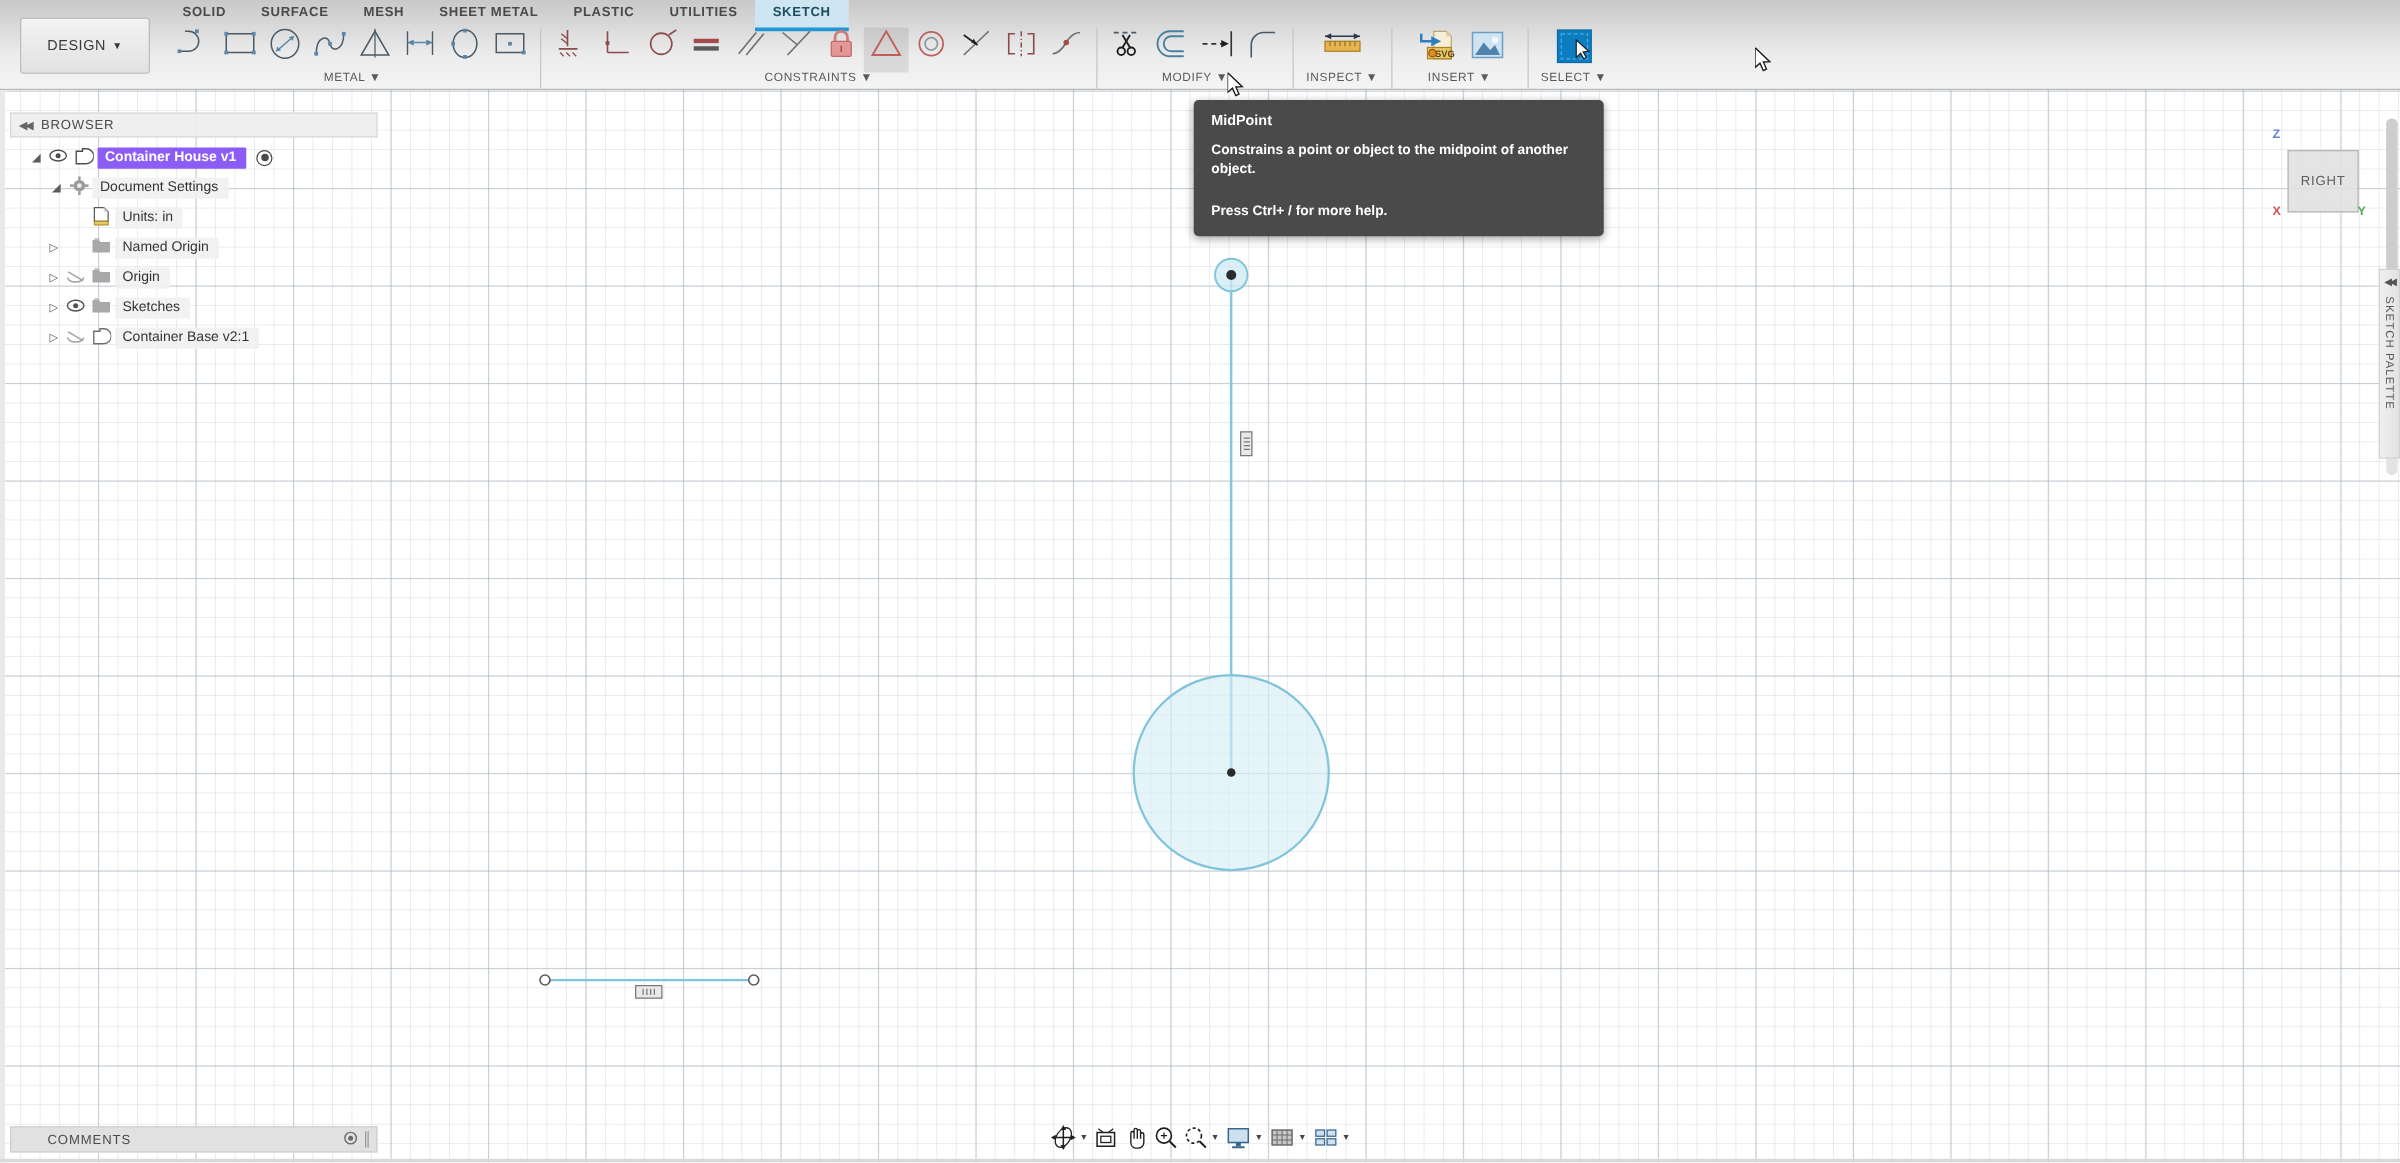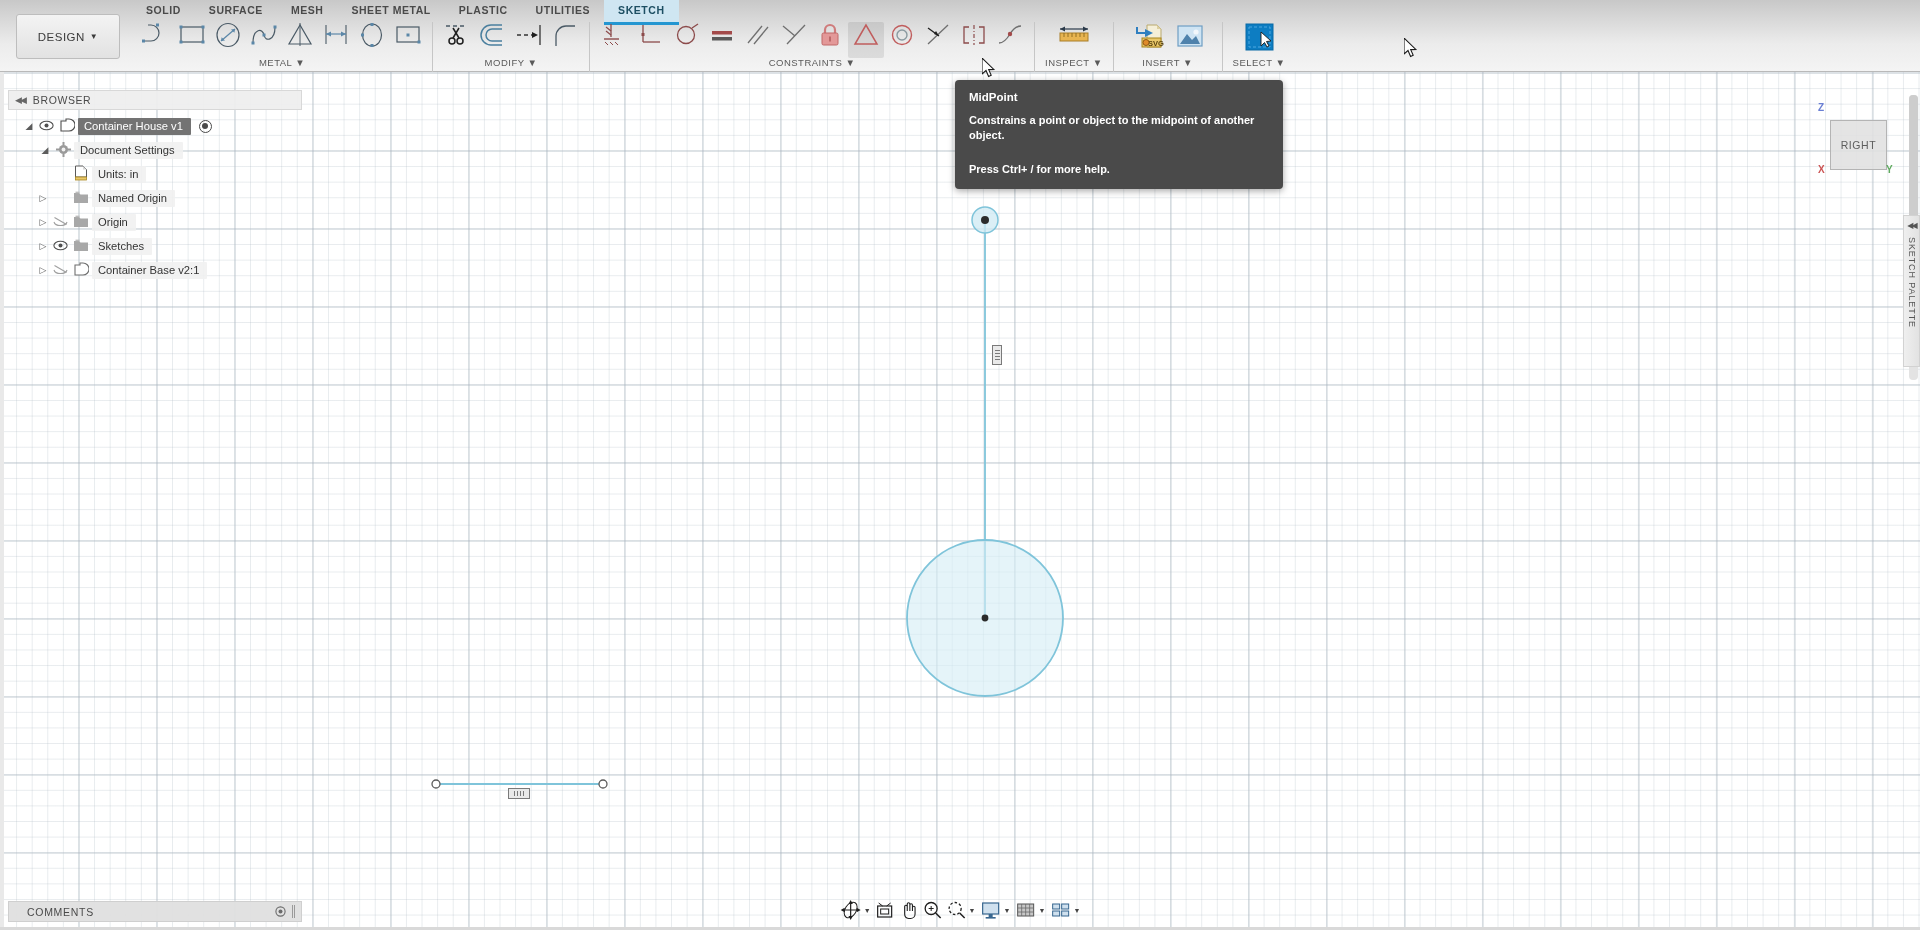--- a/index.html
+++ b/index.html
@@ -100,21 +100,21 @@
   .node { display: flex; align-items: center; height: 24px; white-space: nowrap; }
   .twisty {
     width: 14px; text-align: center; font-size: 9px; color: #5c5c5c; cursor: pointer; flex: none;
   }
   .eye { width: 20px; text-align: center; flex: none; cursor: pointer; }
   .nodeicon { width: 22px; text-align: center; flex: none; }
   .nodelabel {
     background: rgba(240,240,240,0.88); padding: 2px 8px 3px 6px; border-radius: 1px;
     font-size: 11.2px; color: #333;
   }
-  .node.sel .nodelabel { background: #737373; color: #fff; font-weight: normal; }
+  .node.sel .nodelabel { background: #8b5cf6; color: #fff; font-weight: bold; }
   .node.sel { }
   .radio-dot {
     width: 13px; height: 13px; border-radius: 50%; border: 1.6px solid #4a4a4a;
     display: inline-flex; align-items: center; justify-content: center; margin-left: 8px; cursor:pointer;
   }
   .radio-dot i { width: 6px; height: 6px; border-radius: 50%; background: #4a4a4a; display: block; }
 
   
   .tooltip {
     position: absolute; left: 955px; top: 80px; width: 328px;
@@ -168,21 +168,21 @@
     background: #e3e3e3; border-radius: 4px; z-index: 34;
   }
   .palette-scroll .thumb { width: 9px; height: 180px; background: #cdcdcd; border-radius: 4px; }
 
   
   .comments {
     position: absolute; left: 8px; bottom: 8px; width: 294px; height: 21px;
     background: rgba(223,223,223,0.95); border: 1px solid #cfcfcf;
     display: flex; align-items: center; padding: 0 6px; z-index: 30;
   }
-  .comments .ctitle { font-size: 10.5px; color: #4a4a4a; letter-spacing: .7px; margin-left: 12px; }
+  .comments .ctitle { font-size: 10.5px; color: #4a4a4a; letter-spacing: .7px; margin-left: 23px; }
   .comments .cright { margin-left: auto; display: flex; align-items: center; gap: 6px; }
 
   .navbar {
     position: absolute; left: 50%; transform: translateX(-50%); bottom: 6px;
     height: 28px; display: flex; align-items: center; gap: 2px; z-index: 30;
     padding: 0 6px;
   }
   .nav-item { display: flex; align-items: center; cursor: pointer; padding: 2px 1px; }
   .nav-caret { font-size: 7px; color: #444; margin-left: 2px; }
 
@@ -327,56 +327,20 @@
         <div class="panel-label">
           <span>METAL</span>
           <span>▼</span>
         </div>
       </div>
 
       <div class="panel">
         <div class="panel-icons">
           <div class="tool">
             <svg width="30" height="26" viewBox="0 0 30 26">
-                <line x1="4" y1="4" x2="24" y2="4" stroke="#4a5a66" stroke-width="1.4" stroke-dasharray="4 3"></line>
-                <line x1="11" y1="6" x2="17" y2="16" stroke="#1f1f1f" stroke-width="1.5"></line>
-                <line x1="17" y1="6" x2="11" y2="16" stroke="#1f1f1f" stroke-width="1.5"></line>
-                <circle cx="10" cy="19" r="3" fill="none" stroke="#1f1f1f" stroke-width="1.5"></circle>
-                <circle cx="18" cy="19" r="3" fill="none" stroke="#1f1f1f" stroke-width="1.5"></circle>
-              </svg>
-          </div>
-          <div class="tool">
-            <svg width="30" height="26" viewBox="0 0 30 26">
-                <path d="M24 3 H13 a10 10 0 0 0 0 20 H24" fill="none" stroke="#4a7f9e" stroke-width="1.5"></path>
-                <path d="M24 7 H14 a6 6 0 0 0 0 12 H24" fill="none" stroke="#4a7f9e" stroke-width="1.5"></path>
-              </svg>
-          </div>
-          <div class="tool">
-            <svg width="30" height="26" viewBox="0 0 30 26">
-                <line x1="3" y1="13" x2="20" y2="13" stroke="#333" stroke-width="1.4" stroke-dasharray="4 3"></line>
-                <polygon points="24,13 18,10 18,16" fill="#1f1f1f"></polygon>
-                <line x1="26" y1="3" x2="26" y2="23" stroke="#333" stroke-width="1.3"></line>
-              </svg>
-          </div>
-          <div class="tool">
-            <svg width="30" height="26" viewBox="0 0 30 26">
-                <path d="M6 24 V14 a10 10 0 0 1 10 -10 H25" fill="none" stroke="#4a5a66" stroke-width="1.3"></path>
-              </svg>
-          </div>
-        </div>
-        <div class="panel-label">
-          <span>MODIFY</span>
-          <span>▼</span>
-        </div>
-      </div>
-
-      <div class="panel">
-        <div class="panel-icons">
-          <div class="tool">
-            <svg width="30" height="26" viewBox="0 0 30 26">
                 <line x1="12" y1="2" x2="12" y2="15" stroke="#8c4b4b" stroke-width="1.3"></line>
                 <line x1="7" y1="5" x2="12" y2="9" stroke="#8c4b4b" stroke-width="1.2"></line>
                 <line x1="7" y1="9" x2="12" y2="13" stroke="#8c4b4b" stroke-width="1.2"></line>
                 <line x1="5" y1="17" x2="20" y2="17" stroke="#8c4b4b" stroke-width="1.4"></line>
                 <line x1="6" y1="20" x2="9" y2="23" stroke="#8c4b4b" stroke-width="1"></line>
                 <line x1="11" y1="20" x2="14" y2="23" stroke="#8c4b4b" stroke-width="1"></line>
                 <line x1="16" y1="20" x2="19" y2="23" stroke="#8c4b4b" stroke-width="1"></line>
               </svg>
           </div>
           <div class="tool">
@@ -445,20 +409,56 @@
           <div class="tool">
             <svg width="30" height="26" viewBox="0 0 30 26">
                 <path d="M4 21 C8 21, 12 17, 15 12" fill="none" stroke="#6f6f6f" stroke-width="1.3"></path>
                 <path d="M15 12 C18 7, 22 4, 26 4" fill="none" stroke="#6f6f6f" stroke-width="1.3"></path>
                 <circle cx="15" cy="12" r="2.2" fill="#a34a4a"></circle>
               </svg>
           </div>
         </div>
         <div class="panel-label">
           <span>CONSTRAINTS</span>
+          <span>▼</span>
+        </div>
+      </div>
+
+      <div class="panel">
+        <div class="panel-icons">
+          <div class="tool">
+            <svg width="30" height="26" viewBox="0 0 30 26">
+                <line x1="4" y1="4" x2="24" y2="4" stroke="#4a5a66" stroke-width="1.4" stroke-dasharray="4 3"></line>
+                <line x1="11" y1="6" x2="17" y2="16" stroke="#1f1f1f" stroke-width="1.5"></line>
+                <line x1="17" y1="6" x2="11" y2="16" stroke="#1f1f1f" stroke-width="1.5"></line>
+                <circle cx="10" cy="19" r="3" fill="none" stroke="#1f1f1f" stroke-width="1.5"></circle>
+                <circle cx="18" cy="19" r="3" fill="none" stroke="#1f1f1f" stroke-width="1.5"></circle>
+              </svg>
+          </div>
+          <div class="tool">
+            <svg width="30" height="26" viewBox="0 0 30 26">
+                <path d="M24 3 H13 a10 10 0 0 0 0 20 H24" fill="none" stroke="#4a7f9e" stroke-width="1.5"></path>
+                <path d="M24 7 H14 a6 6 0 0 0 0 12 H24" fill="none" stroke="#4a7f9e" stroke-width="1.5"></path>
+              </svg>
+          </div>
+          <div class="tool">
+            <svg width="30" height="26" viewBox="0 0 30 26">
+                <line x1="3" y1="13" x2="20" y2="13" stroke="#333" stroke-width="1.4" stroke-dasharray="4 3"></line>
+                <polygon points="24,13 18,10 18,16" fill="#1f1f1f"></polygon>
+                <line x1="26" y1="3" x2="26" y2="23" stroke="#333" stroke-width="1.3"></line>
+              </svg>
+          </div>
+          <div class="tool">
+            <svg width="30" height="26" viewBox="0 0 30 26">
+                <path d="M6 24 V14 a10 10 0 0 1 10 -10 H25" fill="none" stroke="#4a5a66" stroke-width="1.3"></path>
+              </svg>
+          </div>
+        </div>
+        <div class="panel-label">
+          <span>MODIFY</span>
           <span>▼</span>
         </div>
       </div>
 
       <div class="panel rightpanel">
         <div class="panel-icons">
           <div class="tool big">
             <svg width="38" height="26" viewBox="0 0 38 26">
                 <line x1="5" y1="7" x2="33" y2="7" stroke="#2b3a4a" stroke-width="1.2"></line>
                 <polygon points="5,7 10,4.6 10,9.4" fill="#2b3a4a"></polygon>

